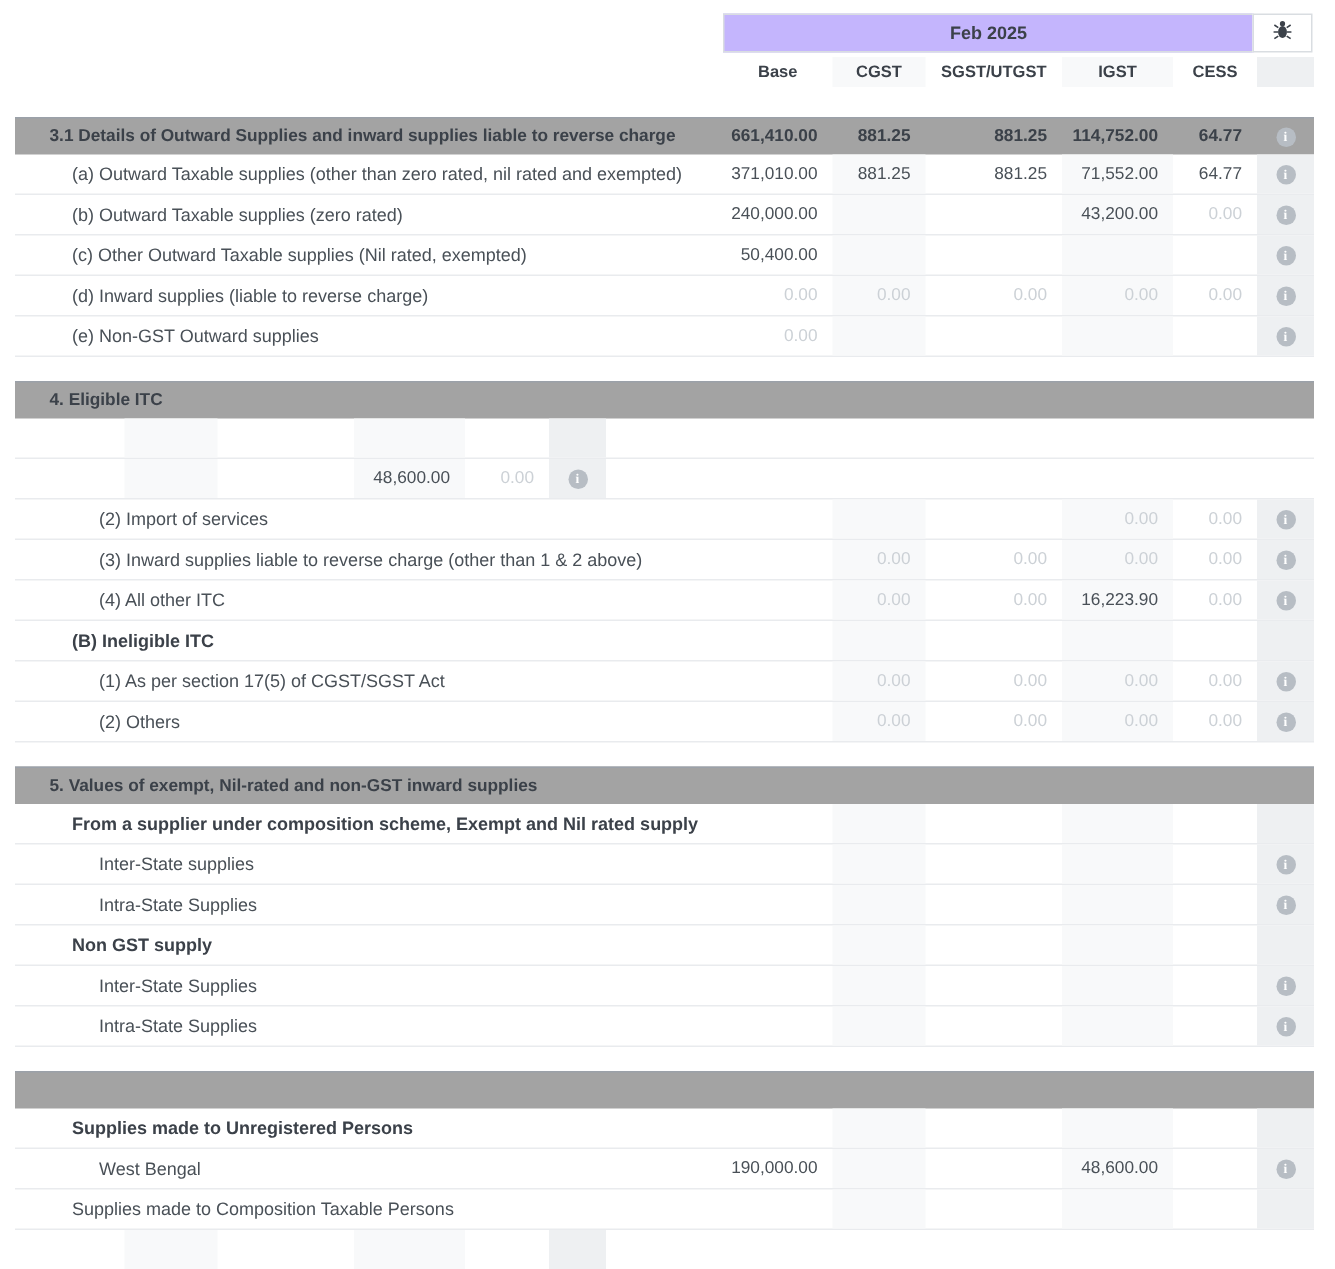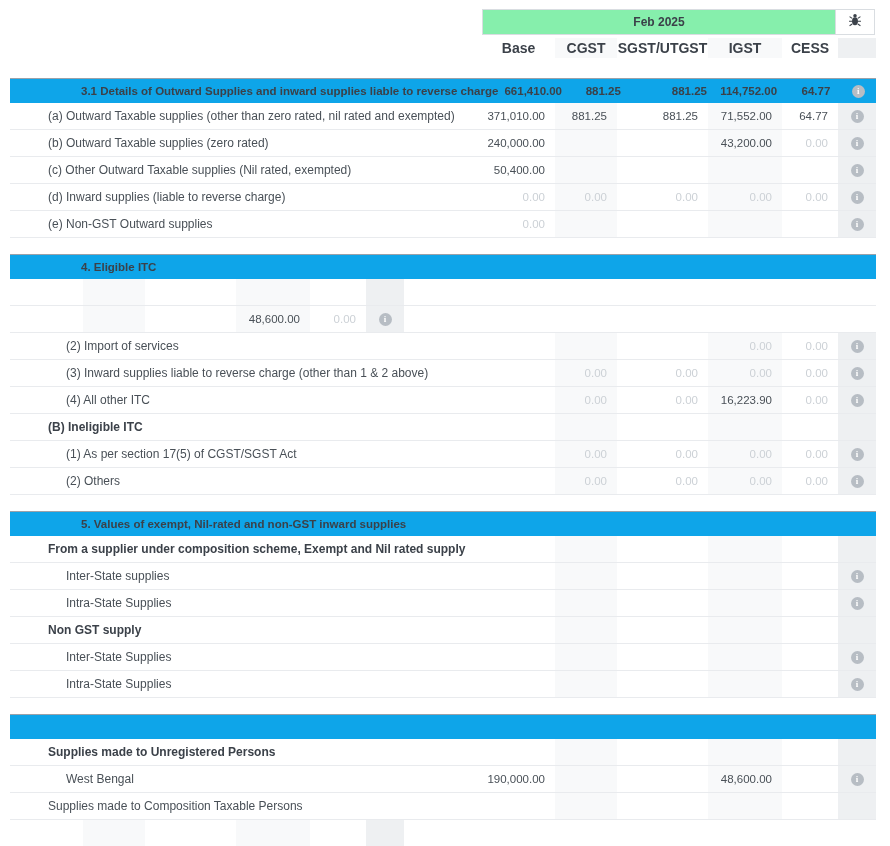--- a/index.html
+++ b/index.html
@@ -4,49 +4,49 @@
 <style>
   * { margin:0; padding:0; box-sizing:border-box; }
   html,body { background:#ffffff; }
   .page {
     width:890px; height:846px; background:#fff; overflow:hidden; position:relative;
     font-family:"Liberation Sans", sans-serif; color:#495057;
   }
   
   .top-header { display:flex; margin:9px 0 0 482px; }
   .period-box {
-    width:354px; height:26px; border:1px solid #d9dde1; background:#86efac;
+    width:354px; height:26px; border:1px solid #d9dde1; background:#c4b5fd;
     display:flex; align-items:center; justify-content:center;
     font-size:12px; font-weight:bold; color:#3b4149;
   }
   .bug-box {
     width:40px; height:26px; border:1px solid #d9dde1; border-left:1px solid #d9dde1;
     margin-left:-1px; background:#fff; display:flex; align-items:center; justify-content:center;
     cursor:pointer;
   }
   
   .col-headers { display:flex; margin:3px 0 0 10px; height:20px; margin-bottom:20px; }
   .col-headers .spacer { width:472px; }
   .col-h {
     display:flex; align-items:center; justify-content:center;
-    font-size:14px; font-weight:bold; color:#3b4149;
+    font-size:11px; font-weight:bold; color:#3b4149;
   }
   
   .report { margin-left:10px; width:866px; }
   .w-base{width:73px}.w-cgst{width:62px}.w-sgst{width:91px}.w-igst{width:74px}.w-cess{width:56px}.w-info{width:38px}
   .stripe { background:#f8f9fa; }
   .stripe-dark { background:#eef0f2; }
   .section { margin-bottom:16px; }
   .section:last-child { margin-bottom:0; }
   .trow {
     display:flex; align-items:stretch; height:27px;
     border-bottom:1px solid #e9ebee;
   }
   .section-header {
-    height:25px; background:#0ea5e9; border-top:1px solid #9ba1a9; border-bottom:none;padding-left:48px;
+    height:25px; background:#a3a3a3; border-top:1px solid #9ba1a9; border-bottom:none;
   }
   .row-label {
     width:472px; display:flex; align-items:center;
     font-size:12px; color:#495057; white-space:nowrap; overflow:hidden;
   }
   .ind-0 { padding-left:23px; }
   .ind-1 { padding-left:38px; }
   .ind-2 { padding-left:56px; }
   .section-header .row-label { font-weight:bold; color:#3b4149; font-size:11.5px; }
   .bold-row .row-label { font-weight:bold; color:#3b4149; }

